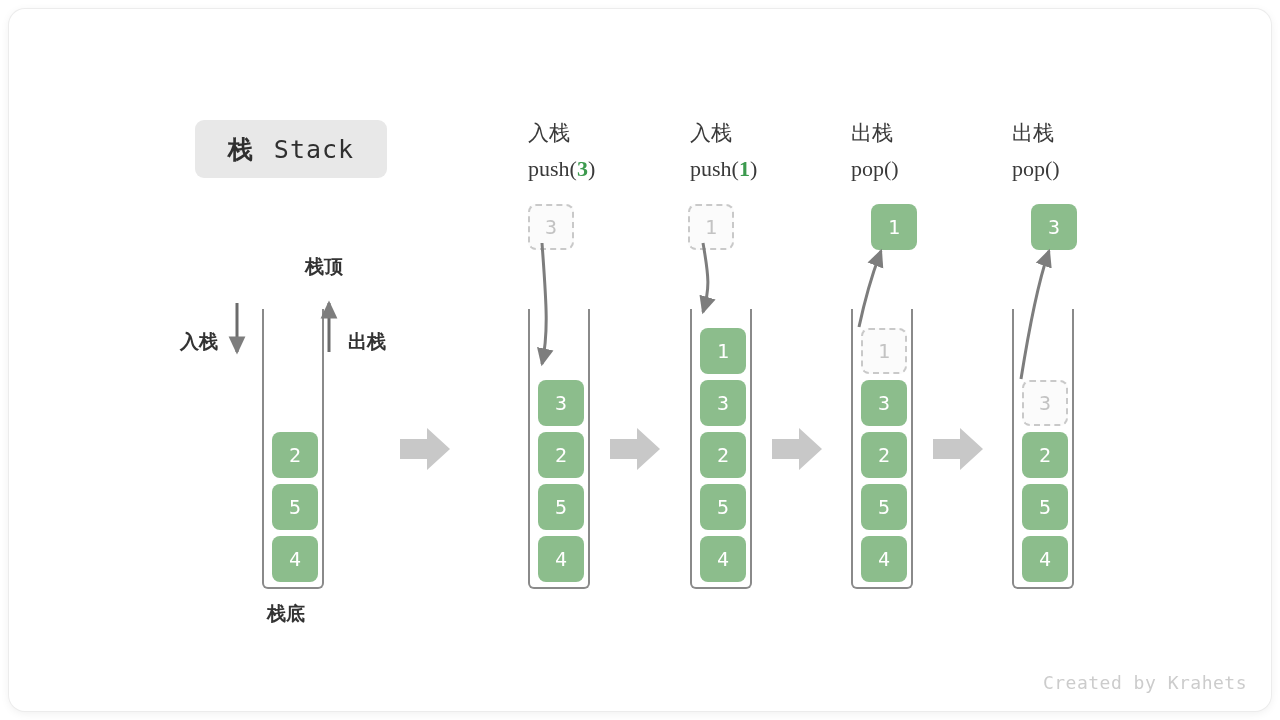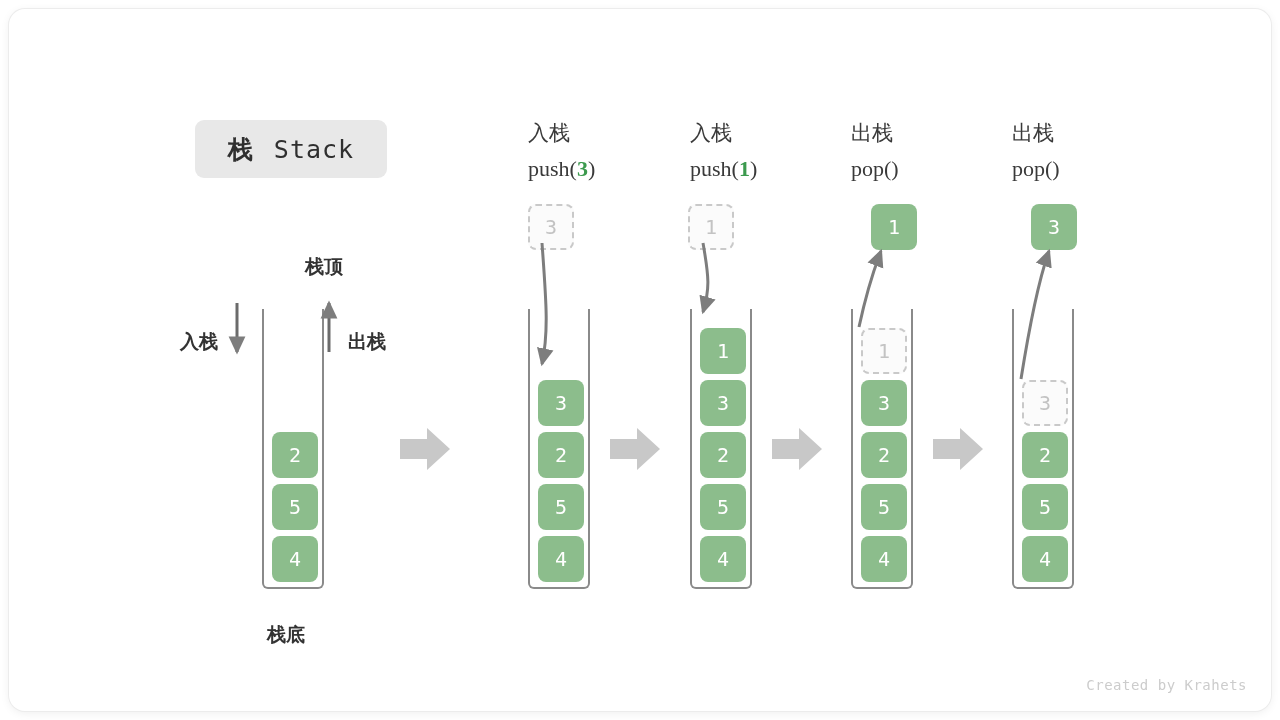--- a/index.html
+++ b/index.html
@@ -95,38 +95,38 @@
     position: absolute; left: 0; top: 0;
     width: 1262px; height: 702px;
     pointer-events: none;
   }
 
   
   #footer {
     position: absolute;
     right: 24px; bottom: 18px;
     font-family: "DejaVu Sans Mono", "Liberation Mono", monospace;
-    font-size: 14px;
+    font-size: 18px;
     color: #cccccc;
     letter-spacing: 0.5px;
     text-align: center;
   }
 </style>
 </head>
 <body>
 
 <div id="card">
 
   <div id="title-badge">
     <span class="cn">栈</span>
     <span class="en">Stack</span>
   </div>
 
   <div class="label-bold" style="left:272px; top:245px;margin-left:24px;">栈顶</div>
-  <div class="label-bold" style="left:258px; top:613px;">栈底</div>
+  <div class="label-bold" style="left:258px; top:592px;">栈底</div>
   <div class="label-bold" style="left:171px; top:320px;">入栈</div>
   <div class="label-bold" style="left:339px; top:320px;">出栈</div>
 
   <div class="stack-box" style="left:253px; top:300px; width:62px; height:280px;">
     <div class="cell solid" style="left:8px; top:123px;">2</div>
     <div class="cell solid" style="left:8px; top:175px;">5</div>
     <div class="cell solid" style="left:8px; top:227px;">4</div>
   </div>
 
   <div class="col-head" style="left:519px; top:106px;">

